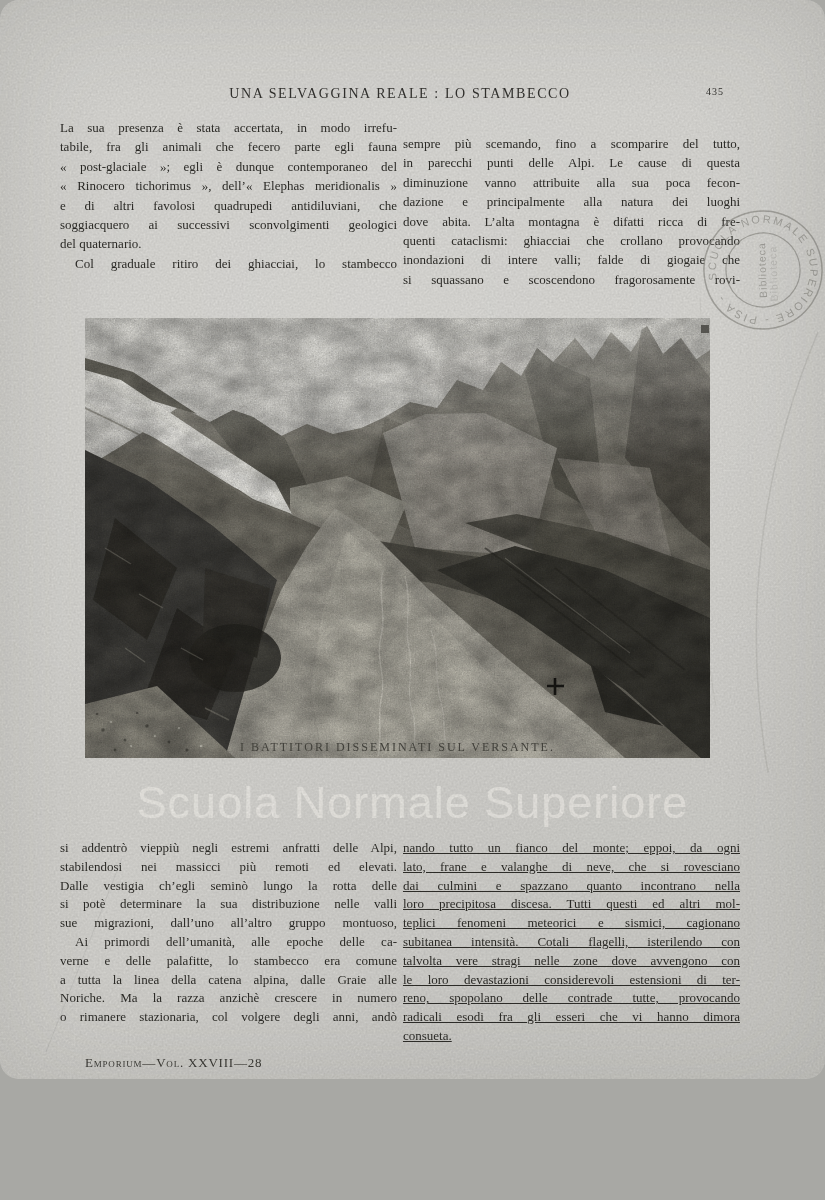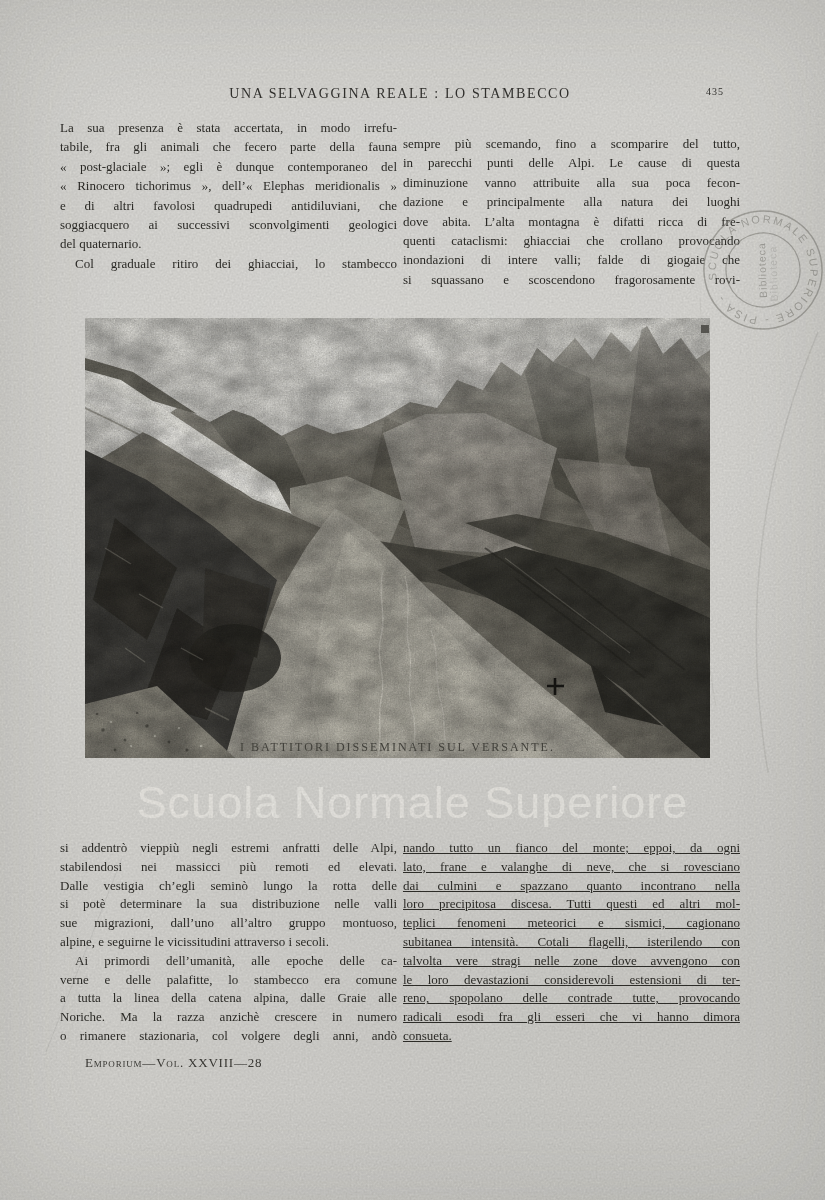--- a/index.html
+++ b/index.html
@@ -1,23 +1,24 @@
 <!DOCTYPE html>
 <html><head>
 <meta charset="utf-8">
 <style>
   html,body{margin:0;padding:0;background:#a8a8a4;}
   .page{
-    position:relative;width:825px;height:1200px;overflow:hidden;
+    position:relative;width:825px;height:1079px;overflow:hidden;
     background:
       radial-gradient(ellipse 900px 700px at 45% 28%, rgba(255,255,255,.10), transparent 70%),
       radial-gradient(ellipse 1000px 800px at 82% 88%, rgba(110,110,104,.10), transparent 72%),
       #d5d4d0;
     font-family:"Liberation Serif", serif;
     color:#2f2e2a;
+    border-radius:19px;
   }
   .page::after{
     content:"";position:absolute;inset:0;pointer-events:none;
     box-shadow:inset 0 0 110px rgba(70,70,64,.16);
   }
   .hdr-title{
     position:absolute;left:60px;top:86px;width:680px;text-align:center;
     font-size:14px;letter-spacing:1.6px;color:#343330;white-space:nowrap;
   }
   .hdr-num{
@@ -66,21 +67,21 @@
 </head>
 <body>
 
 <div class="page">
 
   <div class="hdr-title">UNA SELVAGGINA REALE : LO STAMBECCO</div>
   <div class="hdr-num">435</div>
 
   <section class="col col-tl">
       <div class="tline">La sua presenza è stata accertata, in modo irrefu-</div>
-      <div class="tline">tabile, fra gli animali che fecero parte della fauna</div>
+      <div class="tline">tabile, fra gli animali che fecero parte egli fauna</div>
       <div class="tline"><span>« </span><span class="it">post-glaciale</span><span> »; egli è dunque contemporaneo del</span></div>
       <div class="tline"><span>« </span><span class="it">Rinocero tichorimus</span><span> », dell’« </span><span class="it">Elephas meridionalis</span><span> »</span></div>
       <div class="tline">e di altri favolosi quadrupedi antidiluviani, che</div>
       <div class="tline">soggiacquero ai successivi sconvolgimenti geologici</div>
       <div class="tline end">del quaternario.</div>
       <div class="tline ind">Col graduale ritiro dei ghiacciai, lo stambecco</div>
     </section>
   <section class="col col-tr">
       <div class="tline">sempre più scemando, fino a scomparire del tutto,</div>
       <div class="tline">in parecchi punti delle Alpi. Le cause di questa</div>
@@ -210,21 +211,20 @@
       <text x="60" y="78" text-anchor="middle" transform="rotate(-80 64 64)" opacity="0.45" font-family="Liberation Sans, sans-serif" font-size="10.5" letter-spacing="1" fill="currentColor">Biblioteca</text>
     </svg>
   </div>
 
   <section class="col col-bl">
       <div class="tline">si addentrò vieppiù negli estremi anfratti delle Alpi,</div>
       <div class="tline">stabilendosi nei massicci più remoti ed elevati.</div>
       <div class="tline">Dalle vestigia ch’egli seminò lungo la rotta delle</div>
       <div class="tline">si potè determinare la sua distribuzione nelle valli</div>
       <div class="tline">sue migrazioni, dall’uno all’altro gruppo montuoso,</div>
-      <div class="tline end">alpine, e seguirne le vicissitudini attraverso i secoli.</div>
       <div class="tline ind">Ai primordi dell’umanità, alle epoche delle ca-</div>
       <div class="tline">verne e delle palafitte, lo stambecco era comune</div>
       <div class="tline">a tutta la linea della catena alpina, dalle Graie alle</div>
       <div class="tline">Noriche. Ma la razza anzichè crescere in numero</div>
       <div class="tline">o rimanere stazionaria, col volgere degli anni, andò</div>
     </section>
   <section class="col col-br">
       <div class="tline">nando tutto un fianco del monte; eppoi, da ogni</div>
       <div class="tline">lato, frane e valanghe di neve, che si rovesciano</div>
       <div class="tline">dai culmini e spazzano quanto incontrano nella</div>

